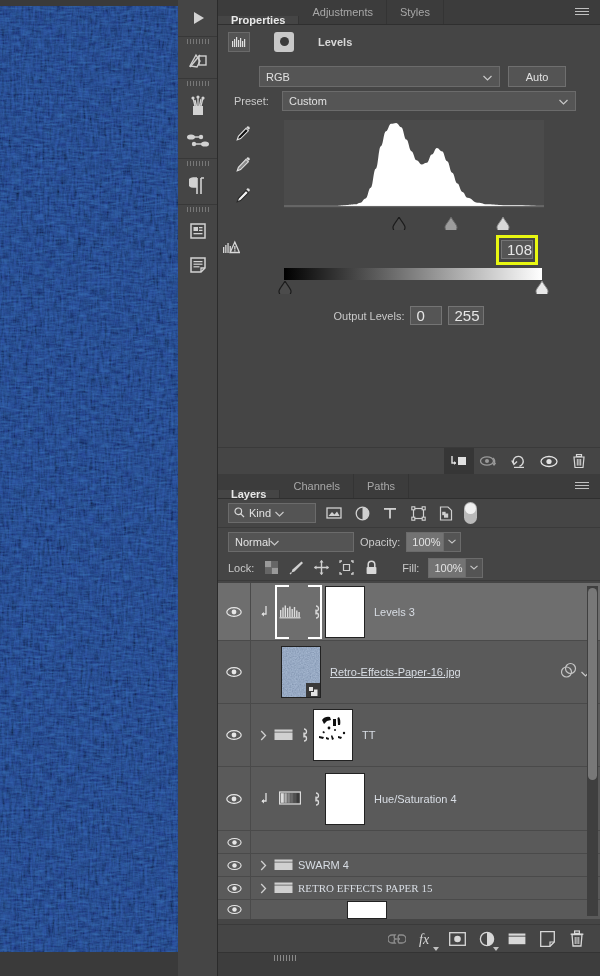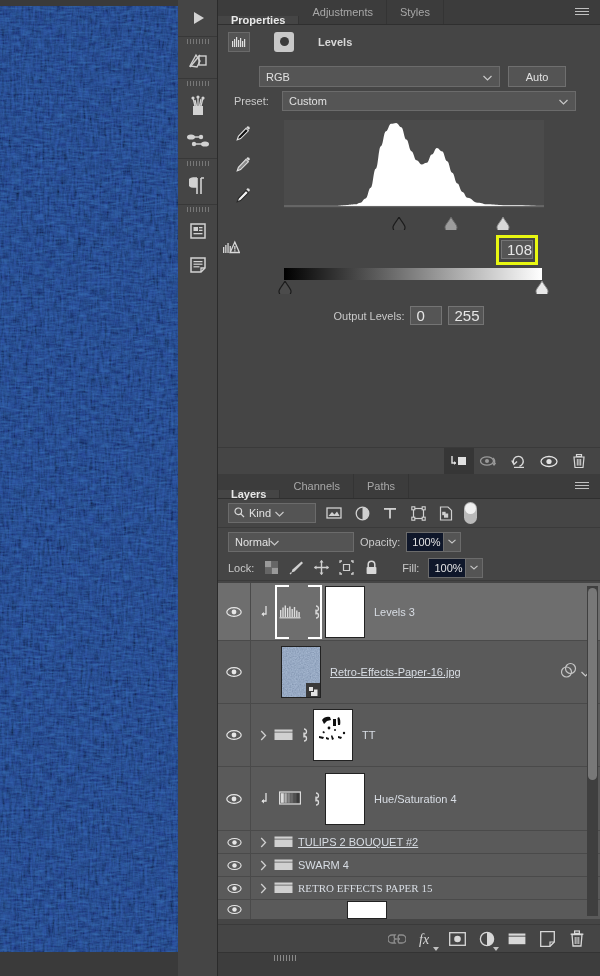--- a/index.html
+++ b/index.html
@@ -156,21 +156,21 @@
   }
   .pill::after{content:"";position:absolute;left:1px;top:1px;width:11px;height:11px;border-radius:50%;background:#f0f0f0;}
 
   .blend-row { height:27px; display:flex; align-items:center; gap:6px; padding:0 10px; }
   .blend-select {
     width:126px; height:20px; background:#545454; border:1px solid #6b6b6b;
     display:flex; align-items:center; padding:0 6px; color:#e2e2e2; font-size:11px;
     position:relative; cursor:pointer;
   }
   .opc-field {
-    height:20px; background:#0f172a; border:1px solid #6b6b6b; color:#e2e2e2;
+    height:20px; background:#737373; border:1px solid #6b6b6b; color:#e2e2e2;
     font-size:11px; display:flex;align-items:center; padding:0 5px; cursor:text;
   }
   .stepper {
     width:17px;height:20px;background:#545454;border:1px solid #6b6b6b;border-left:none;
     display:flex;align-items:center;justify-content:center;cursor:pointer;
   }
   .lock-row { height:26px; display:flex; align-items:center; gap:9px; padding:0 10px;
               border-bottom:1px solid #3a3a3a;}
   .lock-ico{width:16px;height:16px;display:flex;align-items:center;justify-content:center;cursor:pointer;}
 
@@ -824,34 +824,20 @@
           </div>
         </div>
 
         <div class="layer-row" style="height:23px;">
           <div class="eye-cell">
             <svg width="17" height="11" viewBox="0 0 18 12">
                 <ellipse cx="9" cy="6" rx="7.2" ry="4.4" fill="none" stroke="#e6e6e6" stroke-width="1.2"></ellipse>
                 <circle cx="9" cy="6" r="2.4" fill="#e6e6e6"></circle>
               </svg>
           </div>
-          <div class="lr-body">
-            <div class="disc-arrow">
-              <svg width="7" height="11" viewBox="0 0 7 11">
-                  <path d="M1.2 1 L5.5 5.5 L1.2 10" fill="none" stroke="#d0d0d0" stroke-width="1.3"></path>
-                </svg>
-            </div>
-            <div class="folder-ico">
-              <svg width="19" height="14" viewBox="0 0 19 14">
-                <rect x="0.5" y="1.5" width="18" height="2.2" fill="#d0d0d0"></rect>
-                <rect x="0.5" y="4.5" width="18" height="7.5" fill="#d0d0d0"></rect>
-              </svg>
-            </div>
-            <div class="lname ul" style="margin-left:3px;">TULIPS 2 BOUQUET #2</div>
-          </div>
         </div>
 
         <div class="layer-row" style="height:23px;">
           <div class="eye-cell">
             <svg width="17" height="11" viewBox="0 0 18 12">
                 <ellipse cx="9" cy="6" rx="7.2" ry="4.4" fill="none" stroke="#e6e6e6" stroke-width="1.2"></ellipse>
                 <circle cx="9" cy="6" r="2.4" fill="#e6e6e6"></circle>
               </svg>
           </div>
           <div class="lr-body">

